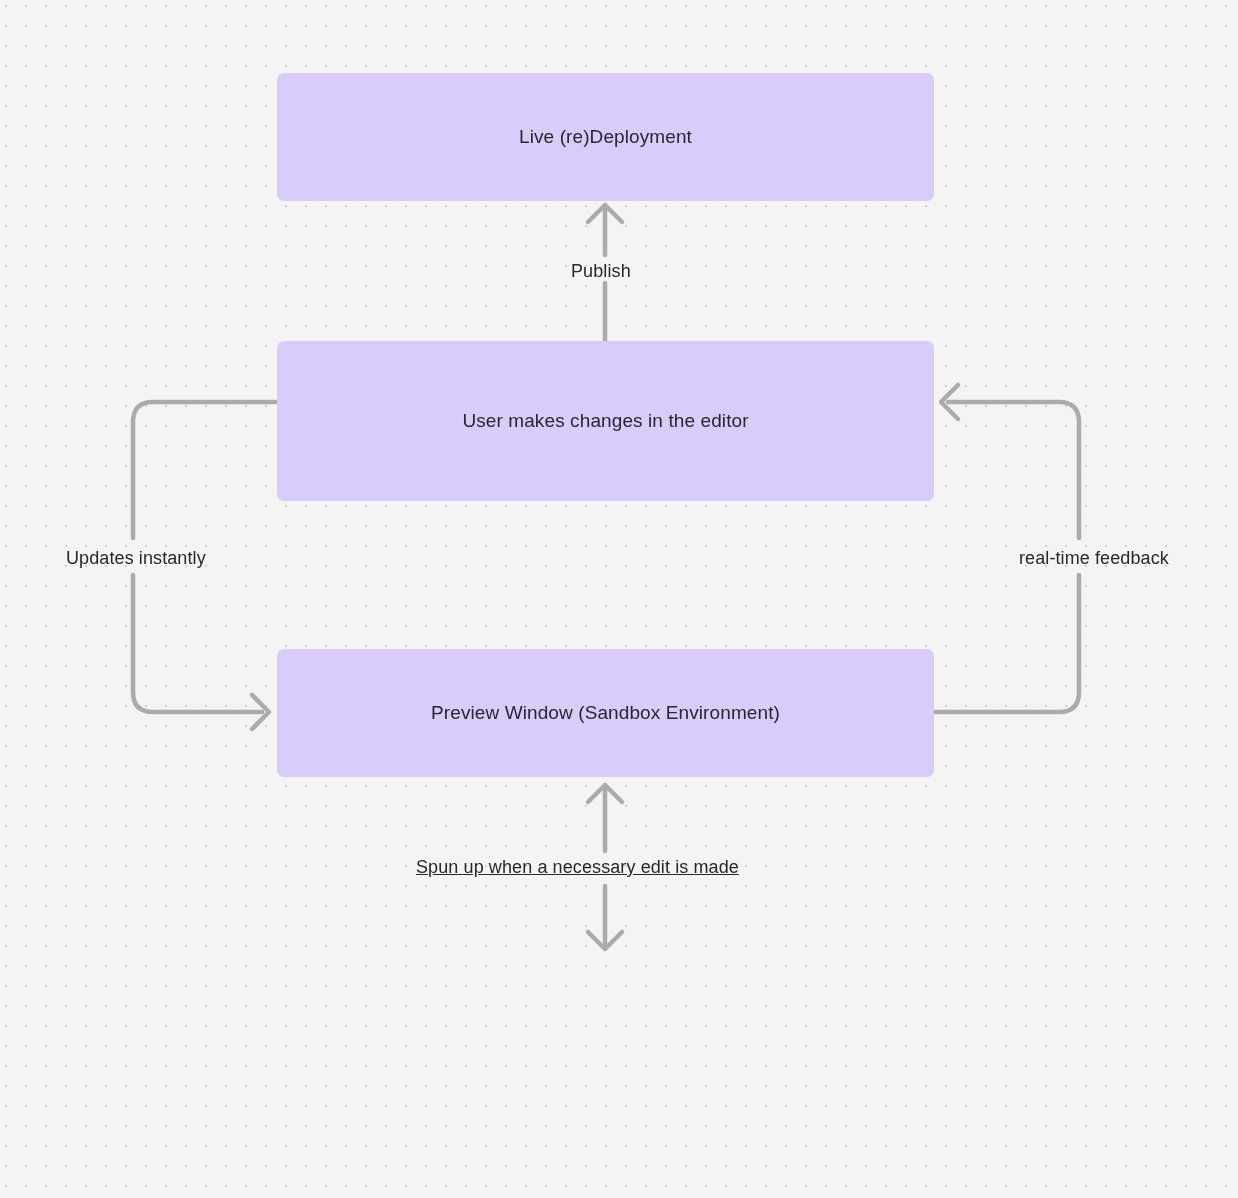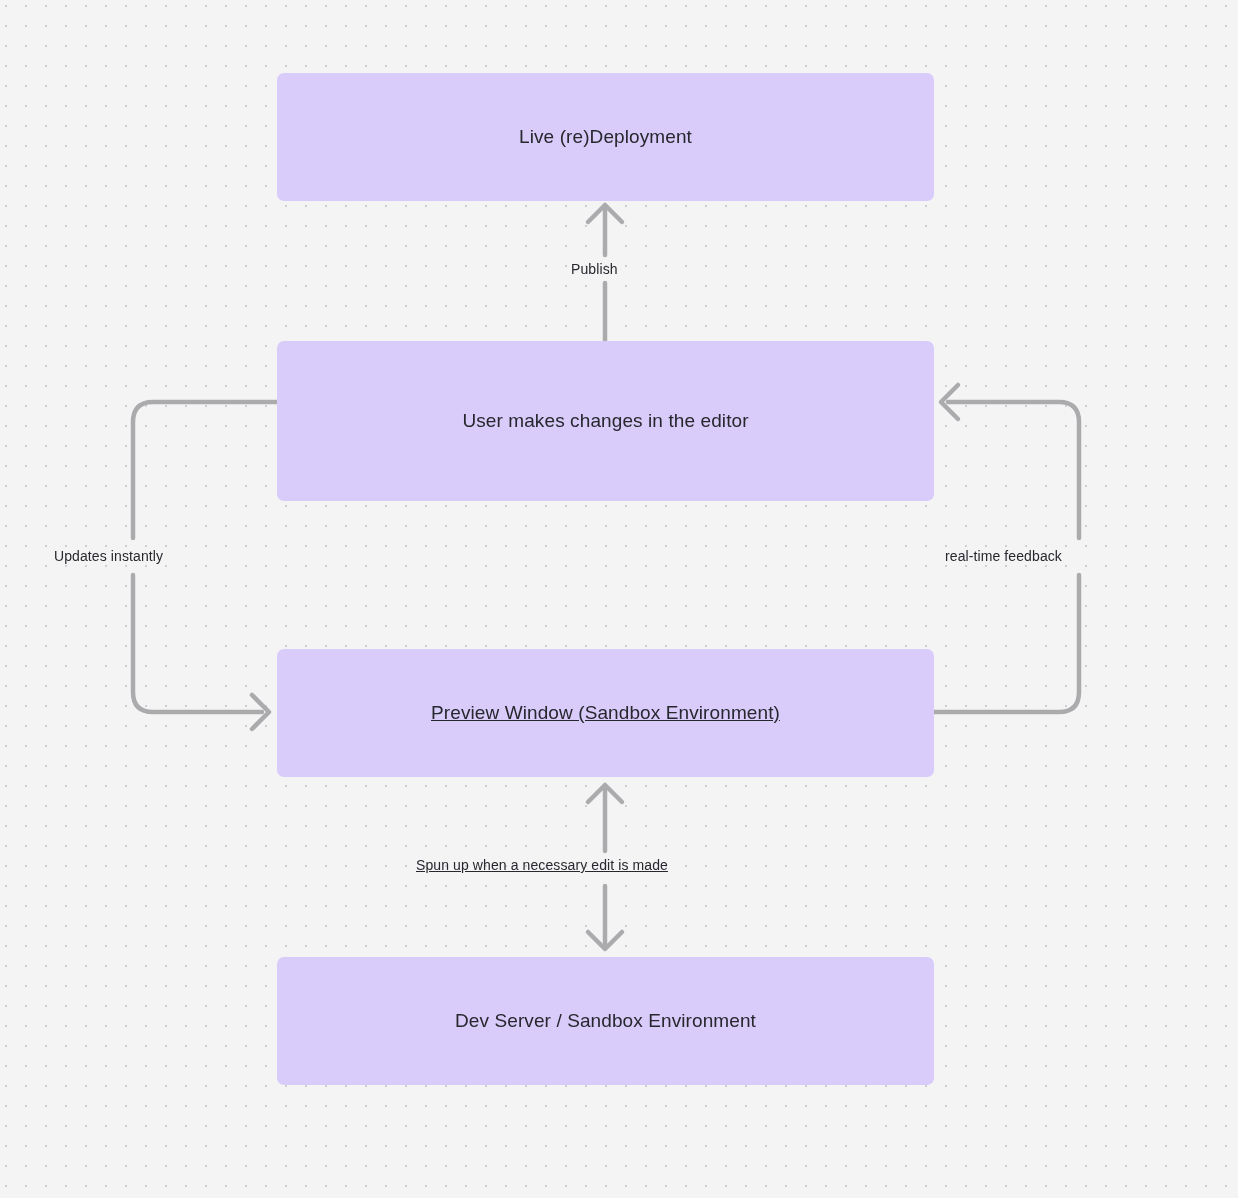--- a/index.html
+++ b/index.html
@@ -44,37 +44,37 @@
     background: #d9ccfa;
     color: #27272e;
     font-size: 19px;
     letter-spacing: 0.1px;
     text-align: center;
     padding: 0 36px;
   }
 
   #node-live        { left: 277px; top: 73px;  width: 657px; height: 128px; }
   #node-user-edit   { left: 277px; top: 341px; width: 657px; height: 160px; }
-  #node-preview     { left: 277px; top: 649px; width: 657px; height: 128px; text-decoration: underline; }
+  #node-preview     { left: 277px; top: 649px; width: 657px; height: 128px; }
   #node-dev-server  { left: 277px; top: 957px; width: 657px; height: 128px; }
 
   
   .edge-label {
     position: absolute;
     color: #27272e;
-    font-size: 14px;
+    font-size: 18px;
     white-space: nowrap;
     letter-spacing: 0.1px;
     line-height: 1;
   }
 
   #label-publish      { left: 571px; top: 262px; }
   #label-spun-up      { left: 416px; top: 858px; text-decoration: underline; }
-  #label-updates      { left: 54px;  top: 549px; }
-  #label-realtime     { left: 945px; top: 549px; }
+  #label-updates      { left: 66px;  top: 549px; }
+  #label-realtime     { left: 1019px; top: 549px; }
 </style>
 </head>
 <body>
 
 <div id="canvas">
 
   <svg id="edge-layer" width="1238" height="1198" viewBox="0 0 1238 1198" xmlns="http://www.w3.org/2000/svg">
 
     <g>
 
@@ -112,21 +112,20 @@
       <path d="M 588 932 L 605 949 L 622 932" stroke="#abaaad" stroke-width="4.5" fill="none" stroke-linecap="round" stroke-linejoin="round"></path>
     </g>
   </svg>
 
   <div class="node" id="node-live">Live (re)Deployment</div>
 
   <div class="node" id="node-user-edit">User makes changes in the editor</div>
 
   <div class="node" id="node-preview">Preview Window (Sandbox Environment)</div>
 
-  <div class="node" id="node-dev-server">Dev Server / Sandbox Environment</div>
 
   <div class="edge-label" id="label-publish">Publish</div>
 
   <div class="edge-label" id="label-updates">Updates instantly</div>
 
   <div class="edge-label" id="label-realtime">real-time feedback</div>
 
   <div class="edge-label" id="label-spun-up">Spun up when a necessary edit is made</div>
 
 </div>

